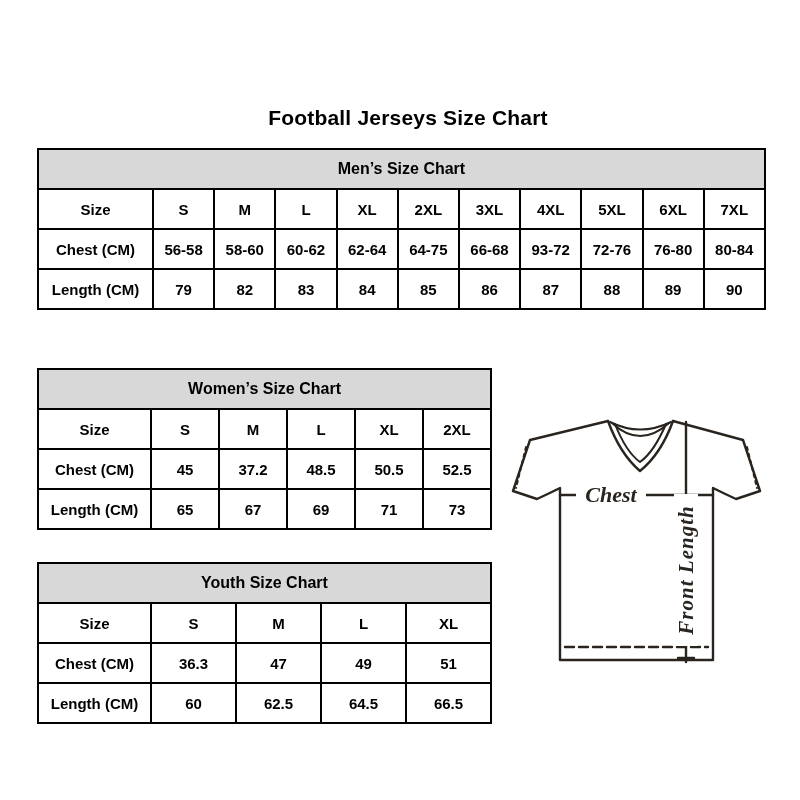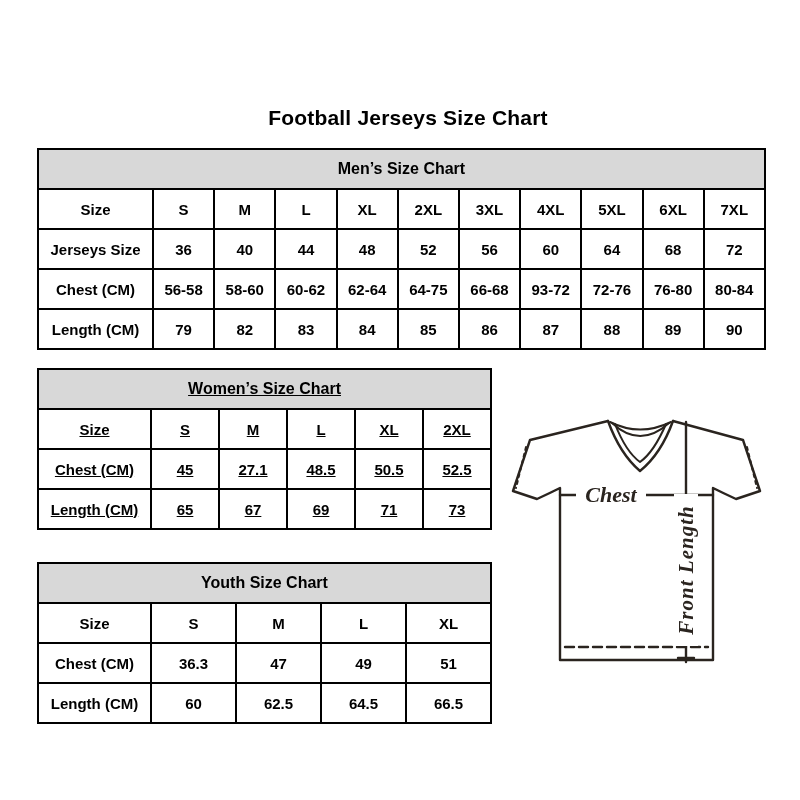--- a/index.html
+++ b/index.html
@@ -38,21 +38,21 @@
     padding: 0;
     overflow: hidden;
     white-space: nowrap;
   }
   table.size-table tr { height: 40px; margin-top: 28px; }
   table.size-table th.tbl-title {
     background: #d8d8d8;
     font-size: 16px;
   }
   #tbl-mens   { left: 37px; top: 148px; width: 727px; }
-  #tbl-womens { left: 37px; top: 368px; width: 453px; text-decoration: underline; }
+  #tbl-womens { left: 37px; top: 368px; width: 453px; }
   #tbl-youth  { left: 37px; top: 562px; width: 453px; }
   .jersey-wrap {
     position: absolute;
     left: 504px;
     top: 402px;
     width: 265px;
     height: 272px;
   }
   .jersey-wrap svg { display: block; }
   .j-stroke { fill: none; stroke: #2a241f; stroke-width: 2.4; stroke-linejoin: round; stroke-linecap: round; }
@@ -98,33 +98,20 @@
           <td>L</td>
           <td>XL</td>
           <td>2XL</td>
           <td>3XL</td>
           <td>4XL</td>
           <td>5XL</td>
           <td>6XL</td>
           <td>7XL</td>
         </tr>
         <tr>
-          <td>Jerseys Size</td>
-          <td>36</td>
-          <td>40</td>
-          <td>44</td>
-          <td>48</td>
-          <td>52</td>
-          <td>56</td>
-          <td>60</td>
-          <td>64</td>
-          <td>68</td>
-          <td>72</td>
-        </tr>
-        <tr>
           <td>Chest (CM)</td>
           <td>56-58</td>
           <td>58-60</td>
           <td>60-62</td>
           <td>62-64</td>
           <td>64-75</td>
           <td>66-68</td>
           <td>93-72</td>
           <td>72-76</td>
           <td>76-80</td>
@@ -165,21 +152,21 @@
           <td>Size</td>
           <td>S</td>
           <td>M</td>
           <td>L</td>
           <td>XL</td>
           <td>2XL</td>
         </tr>
         <tr>
           <td>Chest (CM)</td>
           <td>45</td>
-          <td>27.1</td>
+          <td>37.2</td>
           <td>48.5</td>
           <td>50.5</td>
           <td>52.5</td>
         </tr>
         <tr>
           <td>Length (CM)</td>
           <td>65</td>
           <td>67</td>
           <td>69</td>
           <td>71</td>

